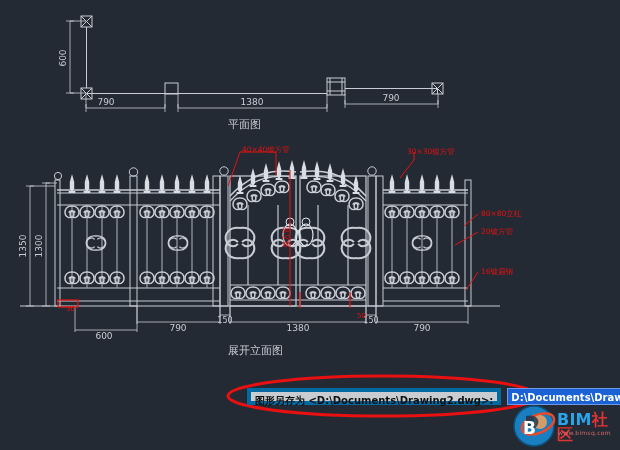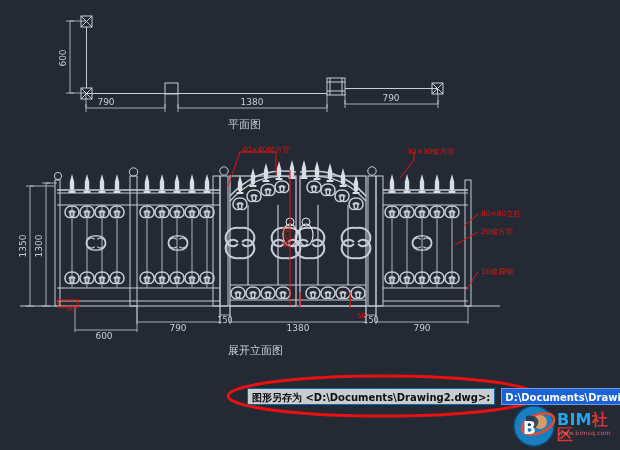--- a/index.html
+++ b/index.html
@@ -12,21 +12,21 @@
   .svgroot{position:absolute;left:0;top:0;}
   
   .cmdline{
     position:absolute;left:247px;top:388px;
     display:flex;align-items:stretch;height:17px;
     font-family:"DejaVu Sans","Liberation Sans",sans-serif;
     font-size:10px;line-height:17px;white-space:nowrap;
   }
   .cmd-prompt{
     background:#c9ccd1;color:#101010;
-    padding:0 4px;border:1px solid #0369a1;
+    padding:0 4px;border:4px solid #0369a1;
     font-weight:bold;
   }
   .cmd-input{
     background:#1a62d6;color:#ffffff;
     padding:0 3px;border:1px solid #6f9ae8;
     margin-left:6px;font-weight:bold;
   }
   
   .watermark{position:absolute;left:512px;top:404px;width:106px;height:44px;}
   .wm-text{

